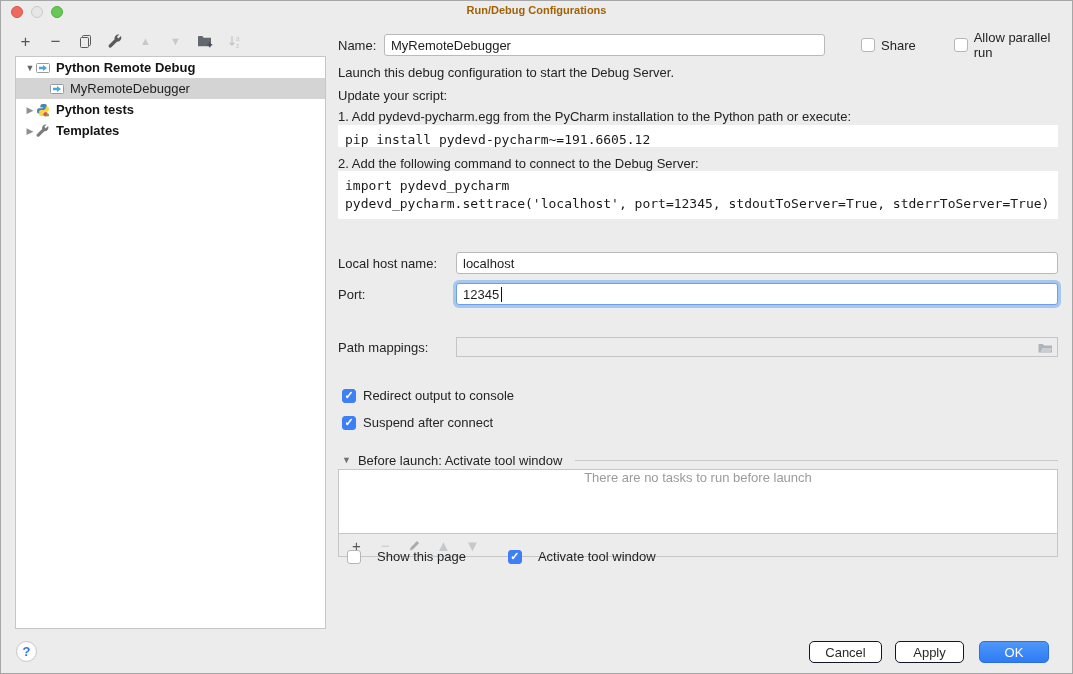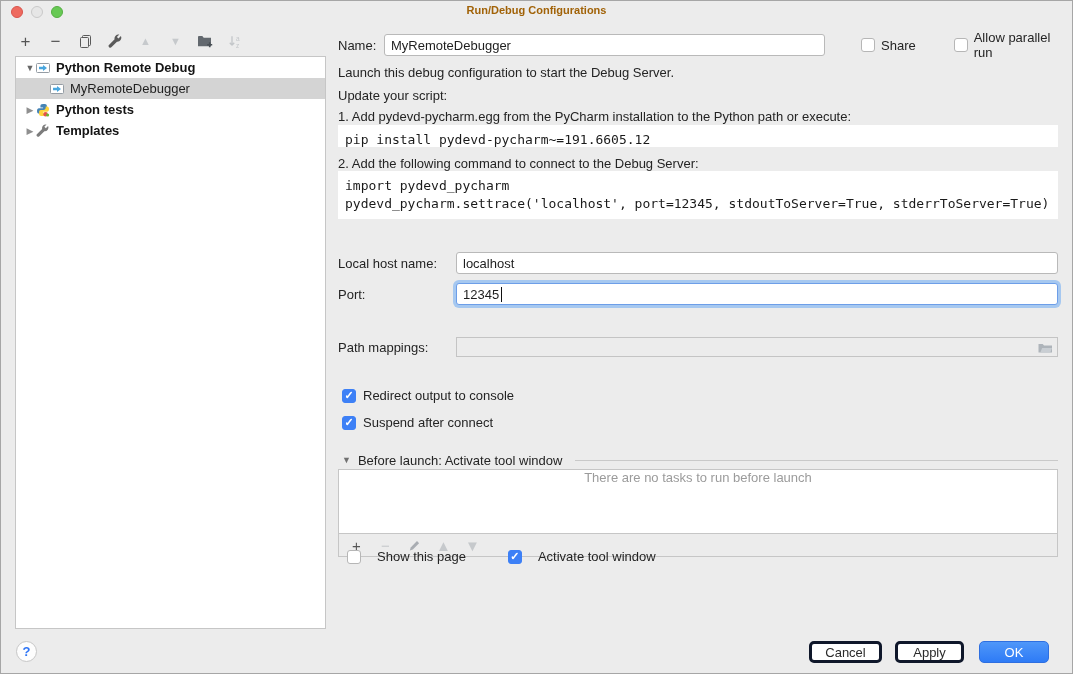--- a/index.html
+++ b/index.html
@@ -74,21 +74,21 @@
   .tasks { position:absolute; top:440px; left:0; right:0; border:1px solid #C6C6C6; }
   .tasks-empty { height:63px; background:#FFF; display:flex; align-items:flex-start; justify-content:center; color:#9B9B9B; }
   .tasks-bar { height:23px; background:#ECECEC; border-top:1px solid #C6C6C6; display:flex; align-items:center; gap:12px; padding-left:9px; }
   .tasks-bar .ticon { font-size:15px; }
   .show-row { top:520px; gap:16px; padding-left:9px; }
   .show-row .gap { width:10px; }
   
   .help-btn { position:absolute; left:15px; top:640px; width:21px; height:21px; border-radius:50%;
               background:#FDFDFD; border:1px solid #C7C7C7; color:#2D74F6; font-weight:700; font-size:13px;
               display:flex; align-items:center; justify-content:center; }
-  .btn { position:absolute; top:640px; height:22px; border-radius:5px; border:3px solid #0f172a;
+  .btn { position:absolute; top:640px; height:22px; border-radius:5px; border:1px solid #0f172a;
          background:#FFF; font-size:13px; color:#2A2A2A; display:flex; align-items:center; justify-content:center; }
   .btn-cancel { left:808px; width:73px; }
   .btn-apply  { left:894px; width:69px; }
   .btn-ok { left:978px; width:70px; color:#FFF; border:1px solid #2E6FE0;
             background:linear-gradient(#4F97F9, #2E7BF6); }
 </style>
 </head>
 <body>
 
 <div class="window">

